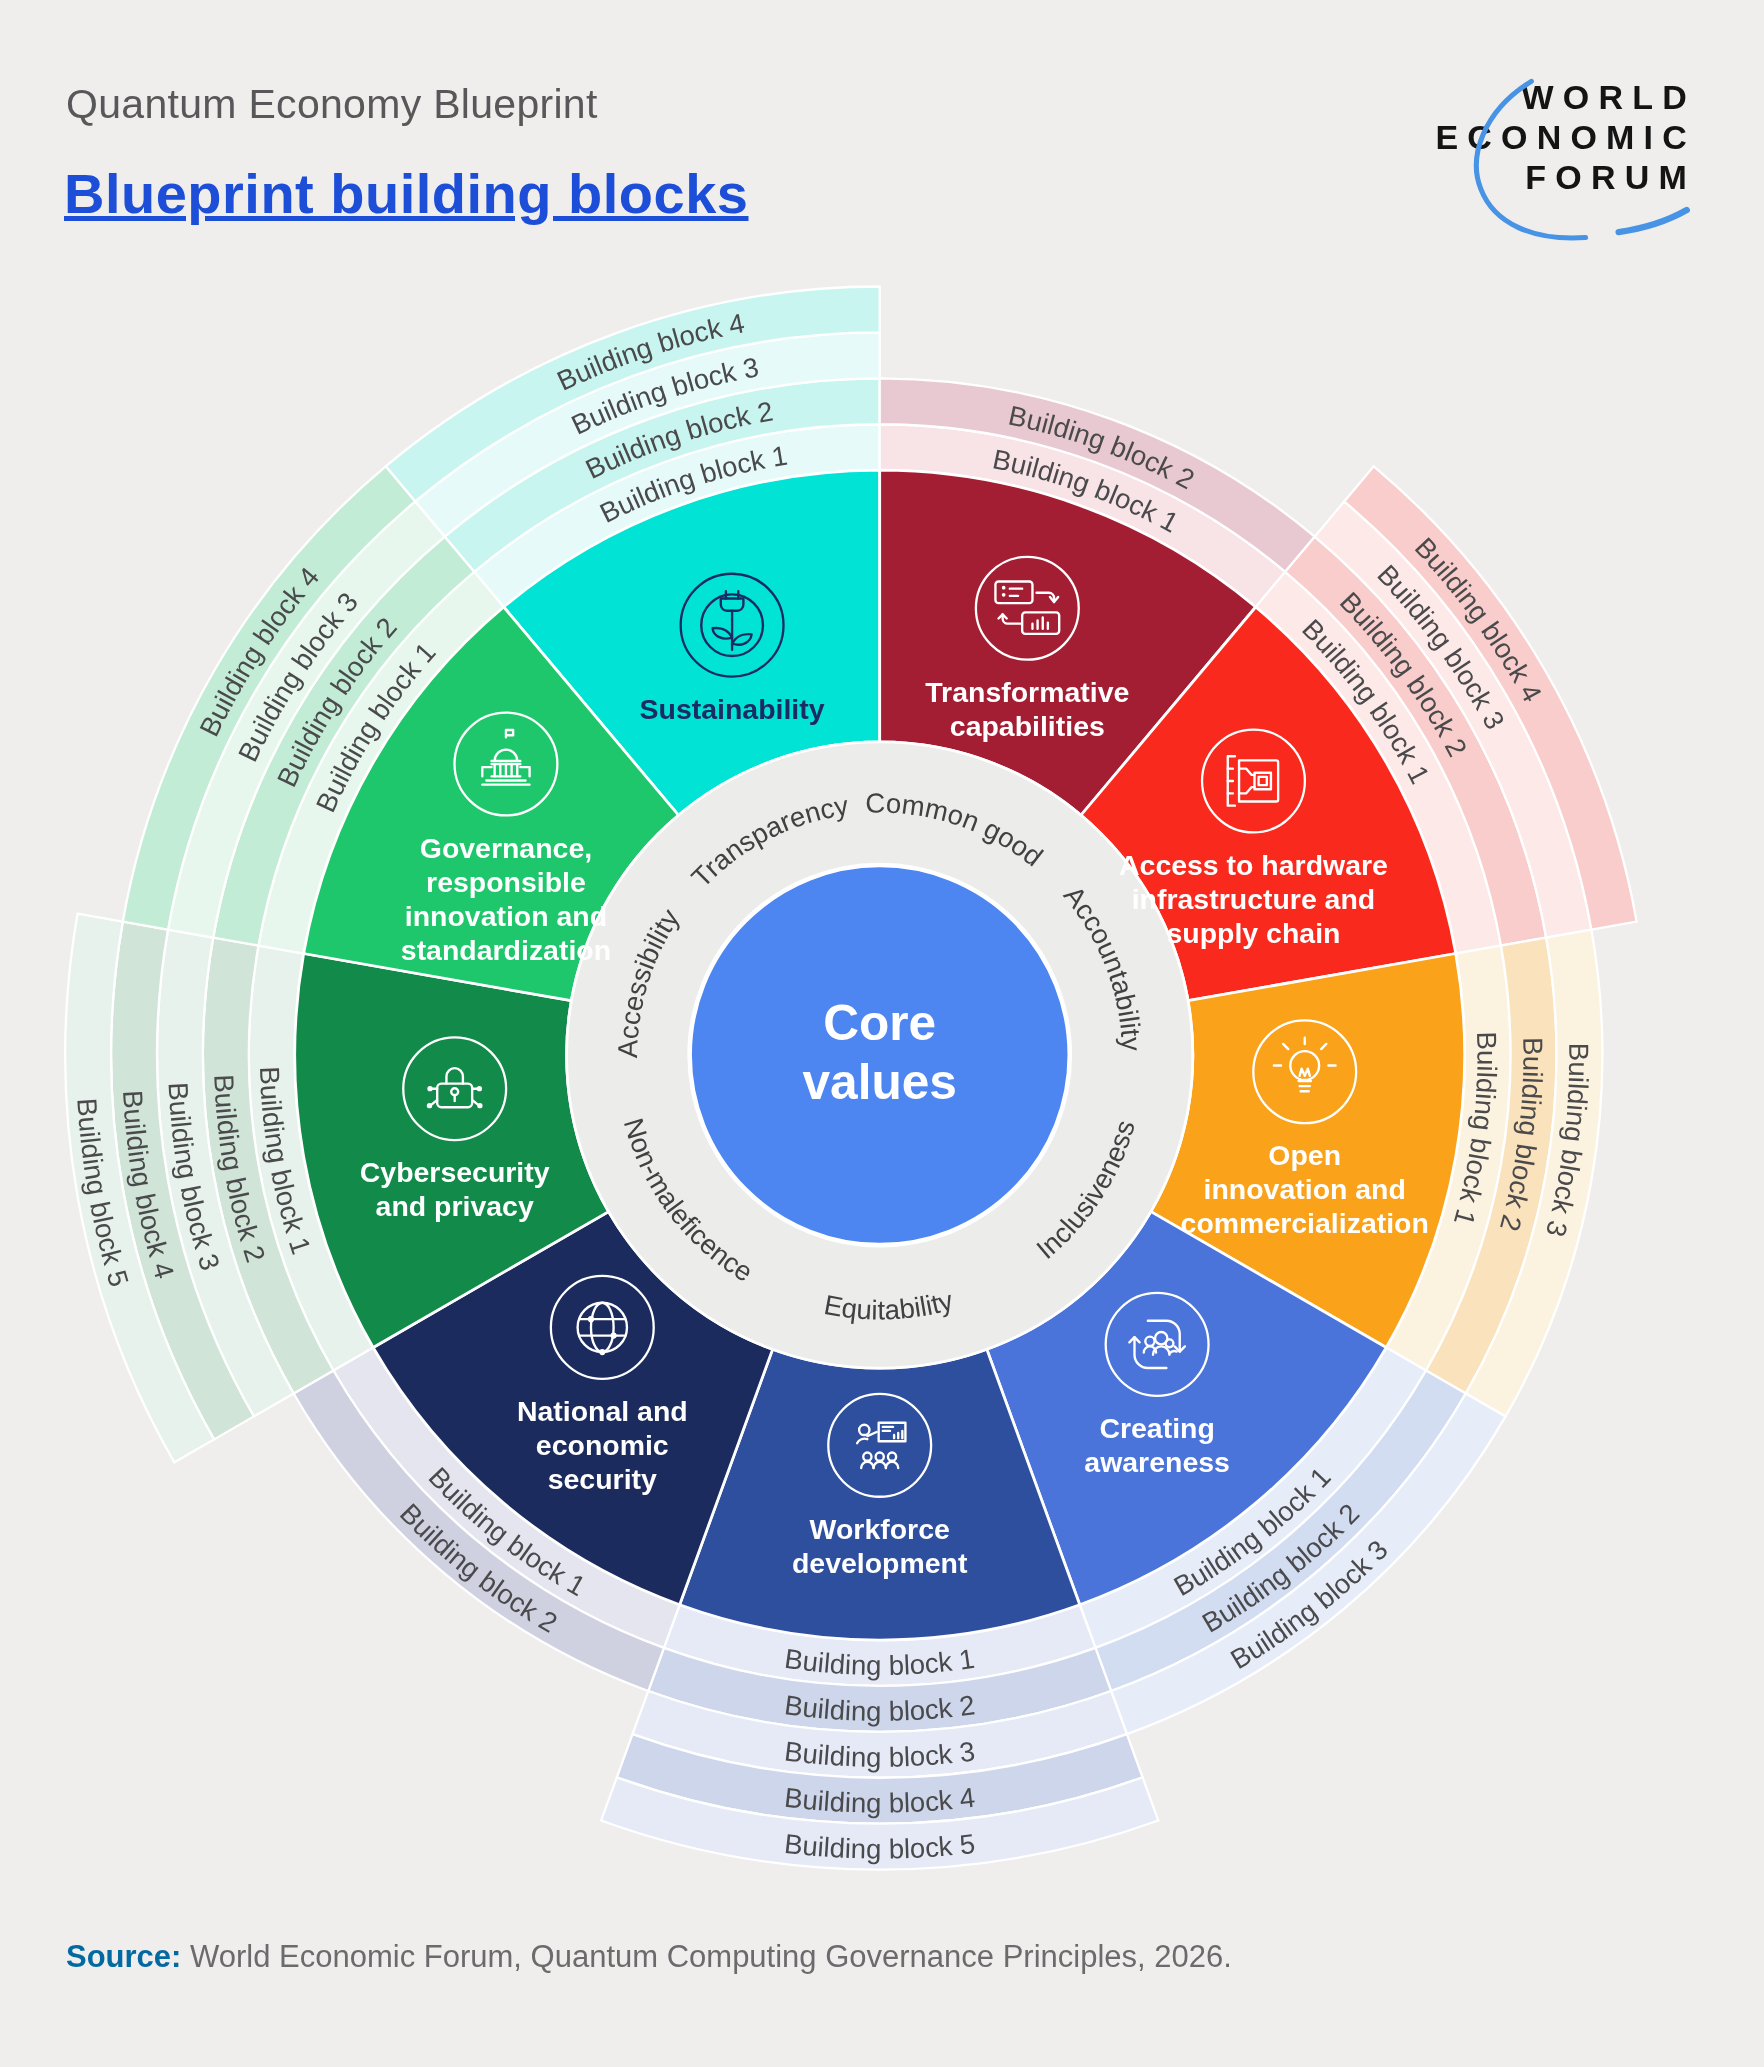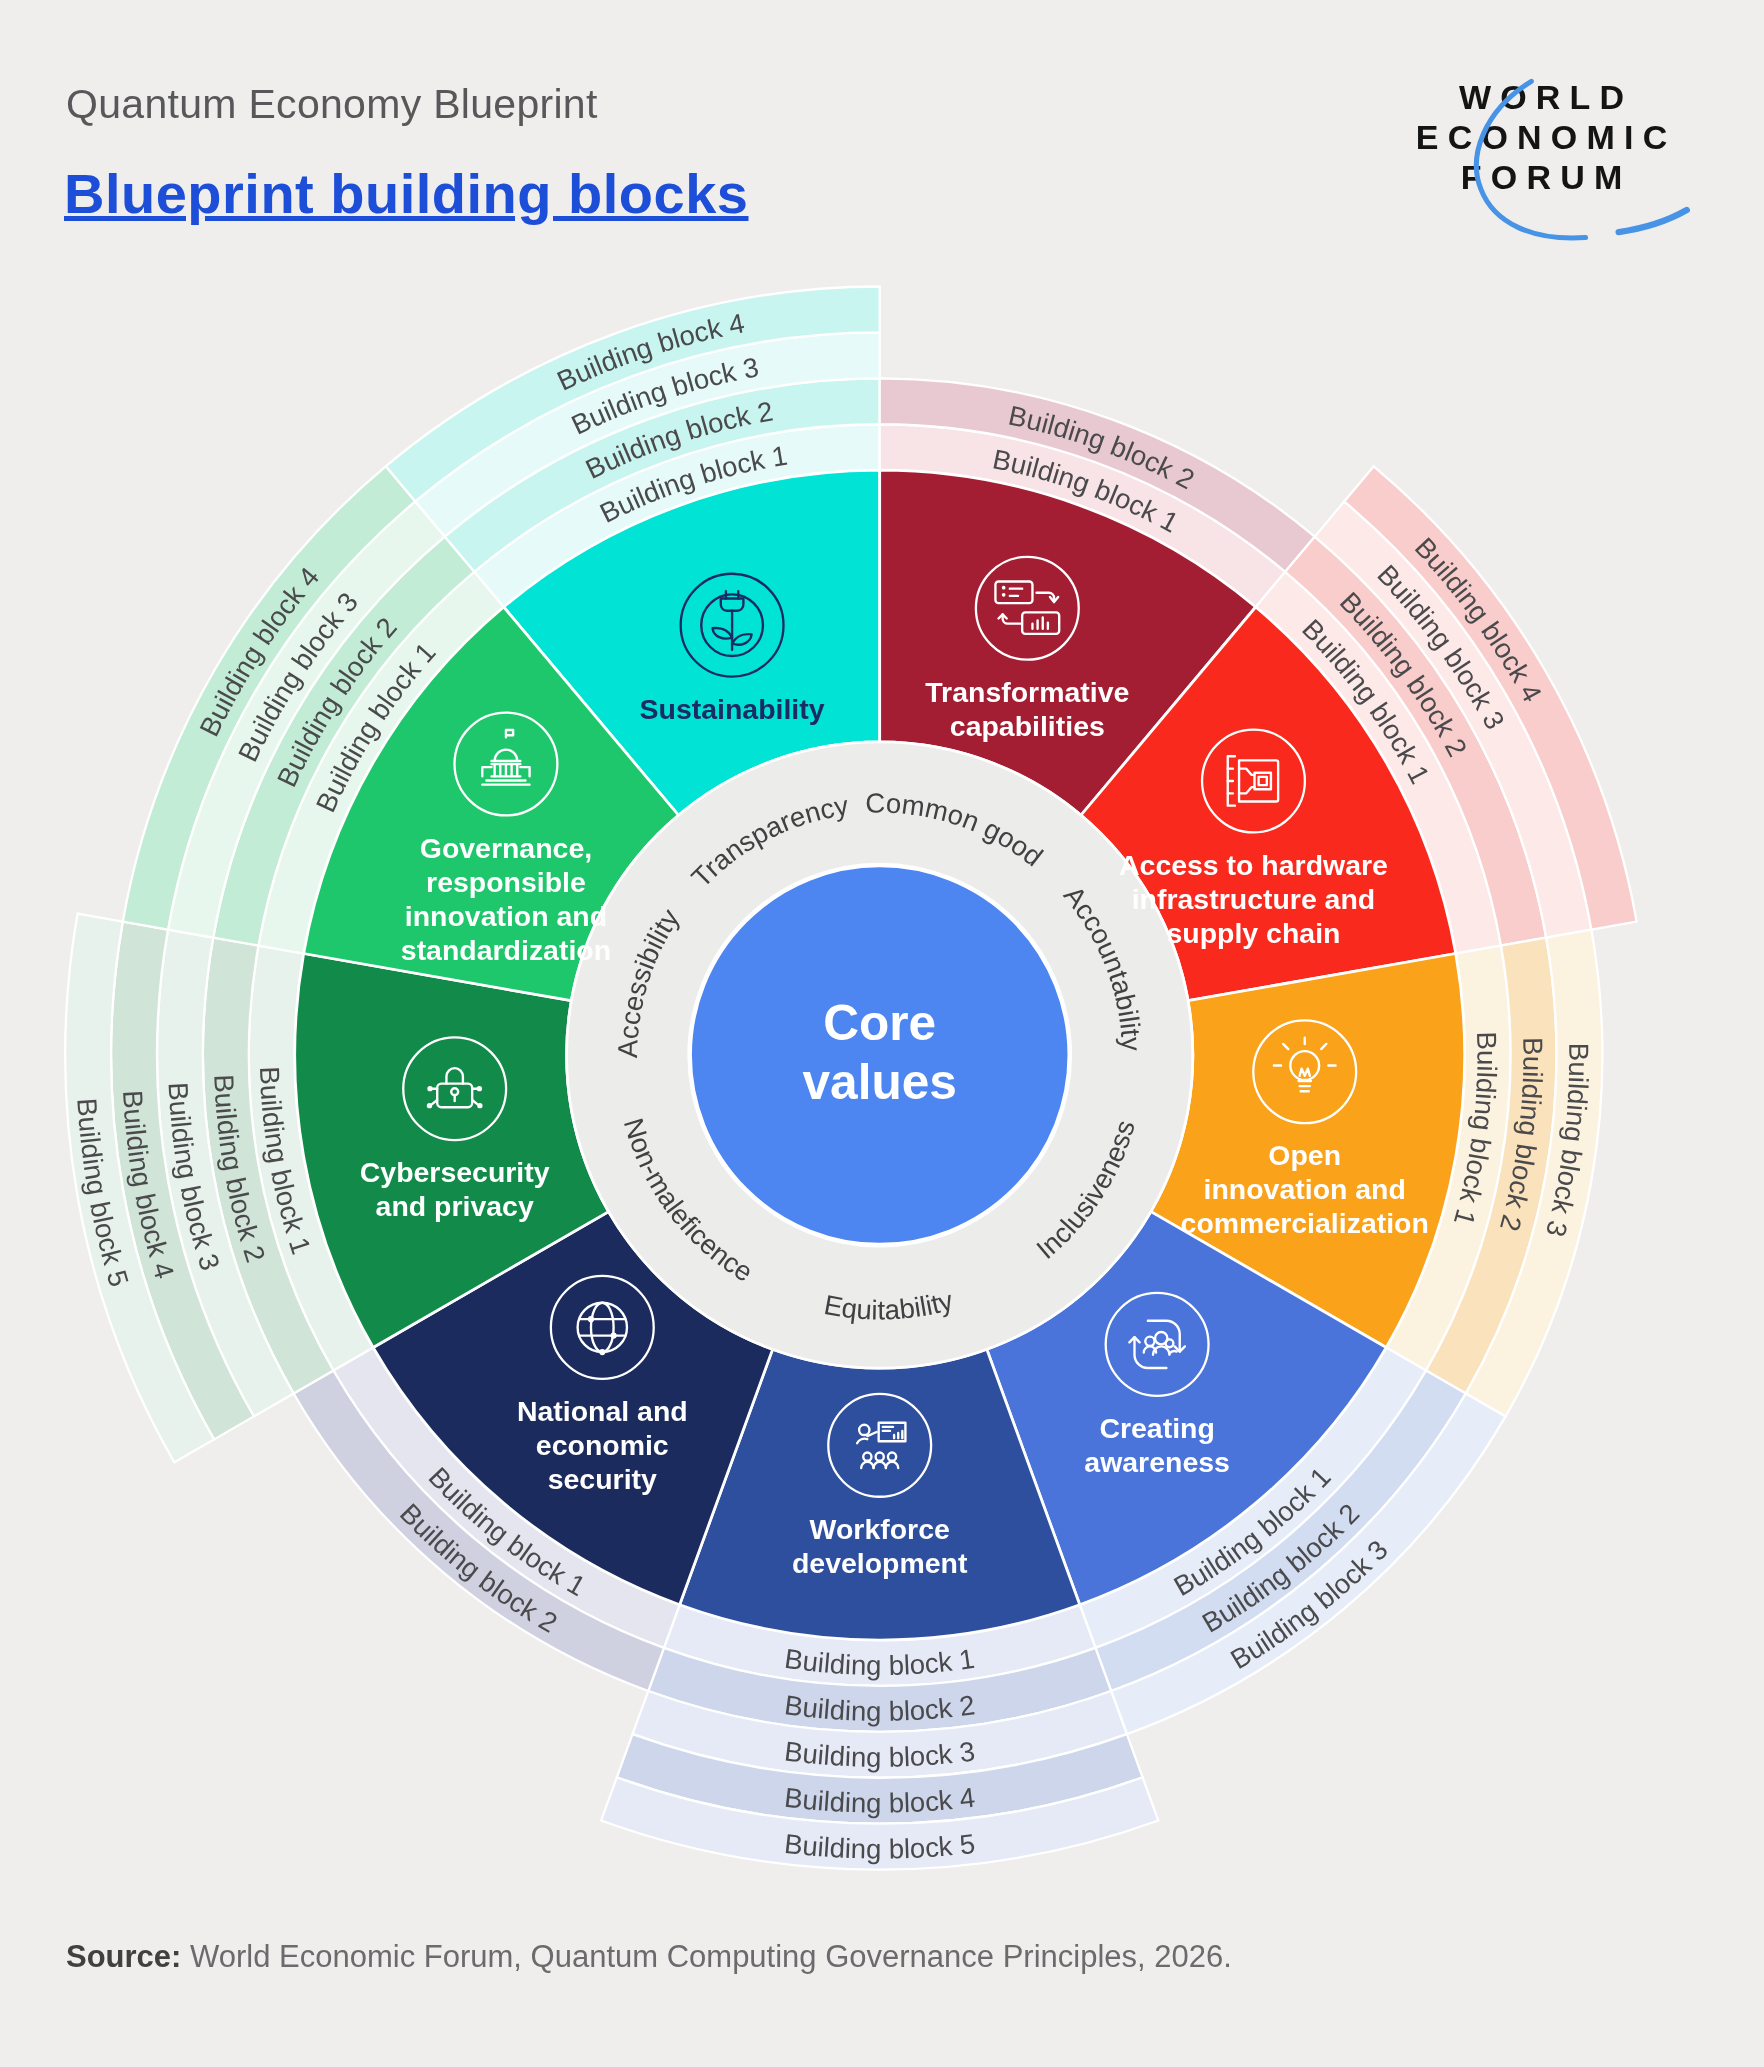--- a/index.html
+++ b/index.html
@@ -2,26 +2,26 @@
 <html style="font-size:14.7px"><head>
 <meta charset="utf-8">
 <style>
   html,body{margin:0;padding:0;}
   body{
     width:1764px;height:2067px;position:relative;overflow:hidden;
     background:#EFEEED;font-family:"Liberation Sans",sans-serif;
   }
   .kicker{position:absolute;left:66px;top:81px;font-size:41px;color:#58585A;letter-spacing:0.3px;}
   .title{position:absolute;left:64px;top:161px;font-size:56px;font-weight:bold;color:#1d4ed8;letter-spacing:0.5px;text-decoration:underline;}
-  .logo{position:absolute;left:1387px;top:77px;width:309px;text-align:center;}
+  .logo{position:absolute;left:1387px;top:77px;width:309px;text-align:right;}
   .logo-line{font-size:34px;font-weight:bold;letter-spacing:9.2px;text-indent:9.2px;line-height:40px;color:#141414;}
   .logo-arc-svg{position:absolute;left:1387px;top:27.5px;pointer-events:none;}
   #wheel{position:absolute;left:0;top:0;}
   .source{position:absolute;left:66px;top:1939px;font-size:31px;color:#6B6B6E;}
-  .source b{color:#404040;}
+  .source b{color:#0369a1;}
   svg text{font-family:"Liberation Sans",sans-serif;}
 </style>
 </head>
 <body>
 
 <div class="kicker">Quantum Economy Blueprint</div>
 <div class="title">Blueprint building blocks</div>
 
 <div class="logo">
   <div class="logo-line">WORLD</div>

